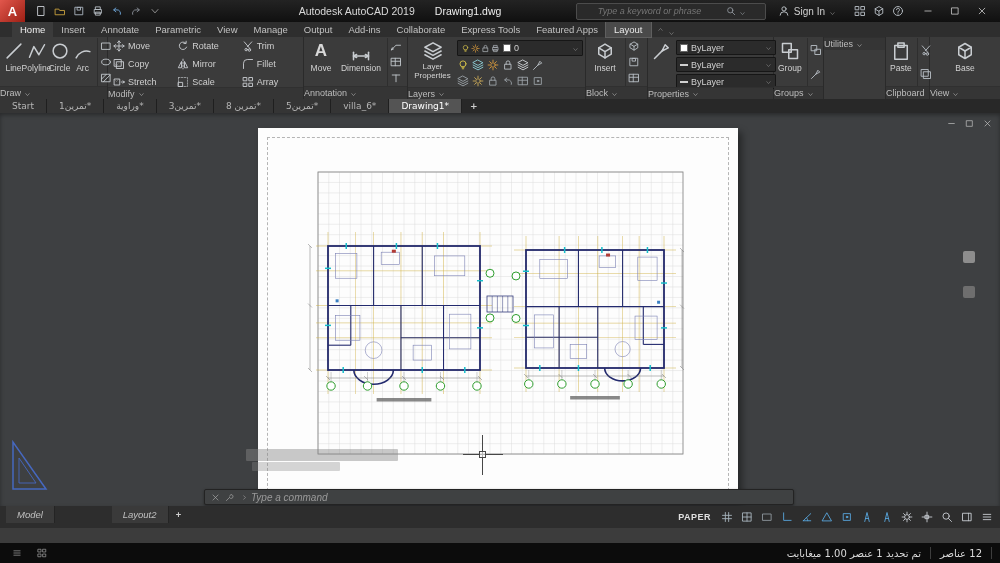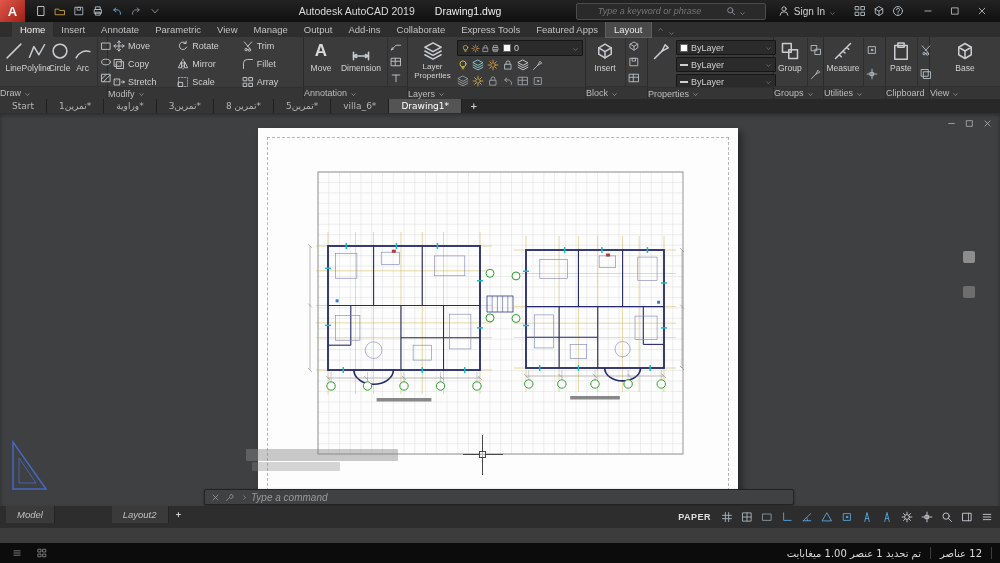--- a/index.html
+++ b/index.html
@@ -675,42 +675,20 @@
       </div>
       <div class="plabel">
           <span>Groups</span>
           <i class="ic i7"><svg viewBox="0 0 16 16" width="100%" height="100%" fill="none" stroke="currentColor" stroke-width="1.2" stroke-linecap="round" stroke-linejoin="round">
               <path d="M4,6 L8,10.5 L12,6"></path>
             </svg></i>
         </div>
     </div>
 
     <div class="panel" style="width:62px">
-      <div class="pbody">
-        <div class="bigbtn" style="width:34px">
-          <i class="ic i20" style="color:#c9cdd1"><svg viewBox="0 0 16 16" width="100%" height="100%" fill="none" stroke="currentColor" stroke-width="1.2" stroke-linecap="round" stroke-linejoin="round">
-                <path d="M2,14 L14,2 M5,11 l1.6,1.6 M8,8 l1.6,1.6 M11,5 l1.6,1.6"></path>
-              </svg></i>
-          <span class="blabel">Measure</span>
-        </div>
-        <div class="smallcol">
-          <span class="sic">
-              <i class="ic i12" style="color:#b9bfc6"><svg viewBox="0 0 16 16" width="100%" height="100%" fill="none" stroke="currentColor" stroke-width="1.2" stroke-linecap="round" stroke-linejoin="round">
-                  <rect x="3.5" y="3.5" width="9" height="9"></rect>
-                  <circle cx="8" cy="8" r="1.1" fill="currentColor"></circle>
-                </svg></i>
-            </span>
-            <span class="sic">
-              <i class="ic i12" style="color:#b9bfc6"><svg viewBox="0 0 16 16" width="100%" height="100%" fill="none" stroke="currentColor" stroke-width="1.2" stroke-linecap="round" stroke-linejoin="round">
-                  <path d="M8,1.5 V14.5 M1.5,8 H14.5"></path>
-                  <rect x="5.8" y="5.8" width="4.4" height="4.4"></rect>
-                </svg></i>
-            </span>
-        </div>
-      </div>
       <div class="plabel">
           <span>Utilities</span>
           <i class="ic i7"><svg viewBox="0 0 16 16" width="100%" height="100%" fill="none" stroke="currentColor" stroke-width="1.2" stroke-linecap="round" stroke-linejoin="round">
               <path d="M4,6 L8,10.5 L12,6"></path>
             </svg></i>
         </div>
     </div>
 
     <div class="panel" style="width:44px">
       <div class="pbody">

